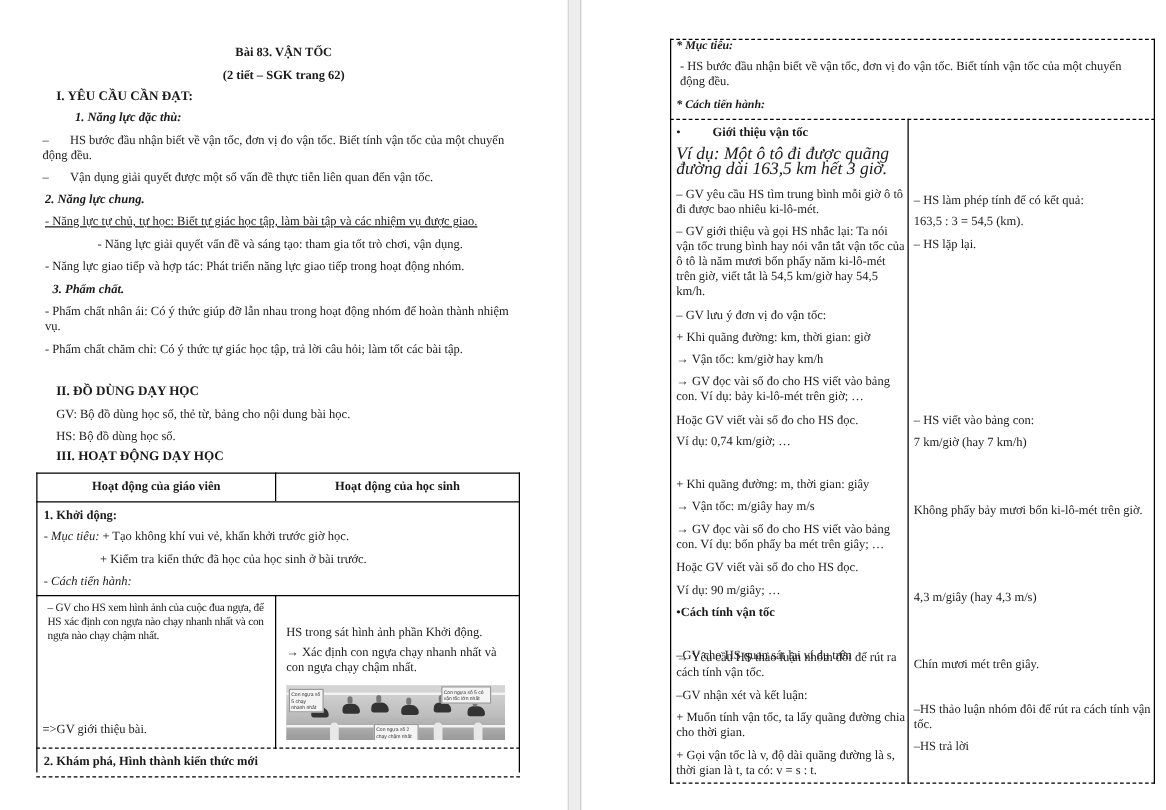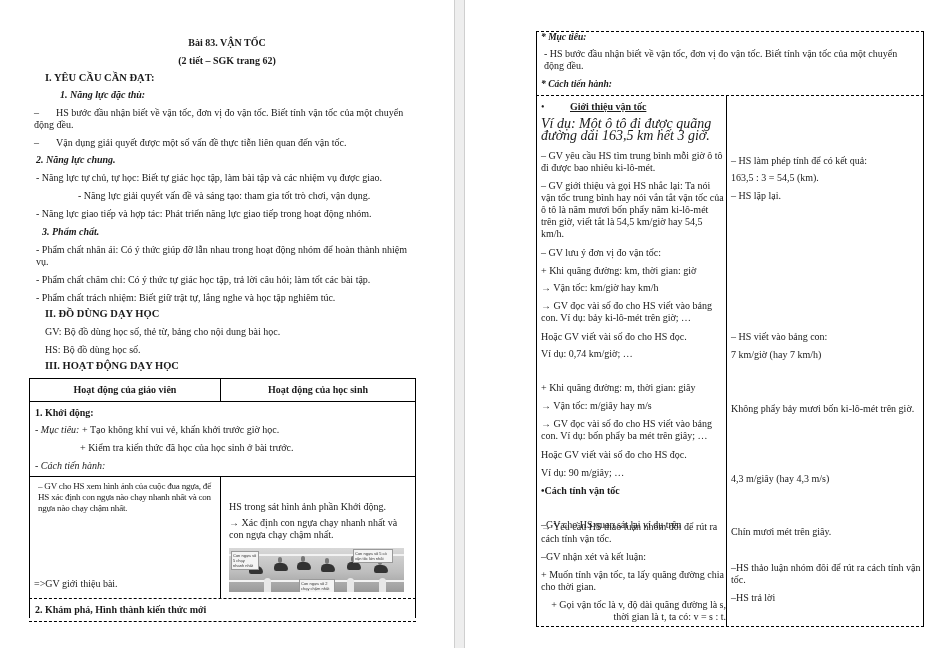--- a/index.html
+++ b/index.html
@@ -39,29 +39,28 @@
   <div class="abs h1" style="left:45px;top:72px;">I. YÊU CẦU CẦN ĐẠT:</div>
   <div class="abs b i" style="left:60px;top:89px;">1. Năng lực đặc thù:</div>
 
   <div class="abs" style="left:34px;top:107px;">–</div>
   <div class="abs" style="left:56px;top:107px;">HS bước đầu nhận biết về vận tốc, đơn vị đo vận tốc. Biết tính vận tốc của một chuyển</div>
   <div class="abs" style="left:34px;top:119px;">động đều.</div>
   <div class="abs" style="left:34px;top:137px;">–</div>
   <div class="abs" style="left:56px;top:137px;">Vận dụng giải quyết được một số vấn đề thực tiễn liên quan đến vận tốc.</div>
 
   <div class="abs b i" style="left:36px;top:154px;">2. Năng lực chung.</div>
-  <div class="abs" style="left:36px;top:172px;">- Năng lực tự chủ, tự học: Biết tự giác học tập, làm bài tập và các nhiệm vụ được giao.</div>
+  <div class="abs" style="left:36px;top:172px;text-decoration:underline;">- Năng lực tự chủ, tự học: Biết tự giác học tập, làm bài tập và các nhiệm vụ được giao.</div>
   <div class="abs" style="left:36px;top:190px;margin-left:42px;">- Năng lực giải quyết vấn đề và sáng tạo: tham gia tốt trò chơi, vận dụng.</div>
   <div class="abs" style="left:36px;top:208px;">- Năng lực giao tiếp và hợp tác: Phát triển năng lực giao tiếp trong hoạt động nhóm.</div>
 
   <div class="abs b i" style="left:42px;top:226px;">3. Phẩm chất.</div>
   <div class="abs" style="left:36px;top:244px;">- Phẩm chất nhân ái: Có ý thức giúp đỡ lẫn nhau trong hoạt động nhóm để hoàn thành nhiệm</div>
   <div class="abs" style="left:36px;top:256px;">vụ.</div>
   <div class="abs" style="left:36px;top:274px;">- Phẩm chất chăm chỉ: Có ý thức tự giác học tập, trả lời câu hỏi; làm tốt các bài tập.</div>
-  <div class="abs" style="left:36px;top:292px;">- Phẩm chất trách nhiệm: Biết giữ trật tự, lắng nghe và học tập nghiêm túc.</div>
 
   <div class="abs h1" style="left:45px;top:308px;">II. ĐỒ DÙNG DẠY HỌC</div>
   <div class="abs" style="left:45px;top:326px;">GV: Bộ đồ dùng học số, thẻ từ, bảng cho nội dung bài học.</div>
   <div class="abs" style="left:45px;top:344px;">HS: Bộ đồ dùng học số.</div>
   <div class="abs h1" style="left:45px;top:360px;">III. HOẠT ĐỘNG DẠY HỌC</div>
 
   <div class="solid" style="left:29px;top:378px;width:387px;height:1px;"></div>
   <div class="solid" style="left:29px;top:378px;width:1px;height:240px;"></div>
   <div class="solid" style="left:415px;top:378px;width:1px;height:240px;"></div>
   <div class="solid" style="left:220px;top:378px;width:1px;height:23px;"></div>
@@ -112,41 +111,41 @@
   <div class="solid" style="left:457px;top:31px;width:1px;height:596px;"></div>
   <div class="dash-h" style="left:70px;top:95px;width:388px;"></div>
   <div class="solid" style="left:260px;top:95px;width:1px;height:532px;"></div>
   <div class="dash-h" style="left:70px;top:626px;width:388px;"></div>
 
   <div class="abs b i" style="left:75px;top:31px;font-size:9.5px;">* Mục tiêu:</div>
   <div class="abs wrap" style="left:78px;top:48px;width:375px;">- HS bước đầu nhận biết về vận tốc, đơn vị đo vận tốc. Biết tính vận tốc của một chuyển động đều.</div>
   <div class="abs b i" style="left:75px;top:78px;font-size:9.5px;">* Cách tiến hành:</div>
 
   <div class="abs" style="left:75px;top:101px;">•</div>
-  <div class="abs b" style="left:104px;top:101px;text-decoration:underline;">Giới thiệu vận tốc</div>
+  <div class="abs b" style="left:104px;top:101px;">Giới thiệu vận tốc</div>
   <div class="abs wrap i" style="left:75px;top:118px;width:180px;font-size:14px;">Ví dụ: Một ô tô đi được quãng đường dài 163,5 km hết 3 giờ.</div>
   <div class="abs wrap" style="left:75px;top:150px;width:183px;">– GV yêu cầu HS tìm trung bình mỗi giờ ô tô đi được bao nhiêu ki-lô-mét.</div>
   <div class="abs wrap" style="left:75px;top:180px;width:183px;">– GV giới thiệu và gọi HS nhắc lại: Ta nói vận tốc trung bình hay nói vắn tắt vận tốc của ô tô là năm mươi bốn phẩy năm ki-lô-mét trên giờ, viết tắt là 54,5 km/giờ hay 54,5 km/h.</div>
   <div class="abs" style="left:75px;top:247px;">– GV lưu ý đơn vị đo vận tốc:</div>
   <div class="abs" style="left:75px;top:265px;">+ Khi quãng đường: km, thời gian: giờ</div>
   <div class="abs" style="left:75px;top:282px;">→ Vận tốc: km/giờ hay km/h</div>
   <div class="abs wrap" style="left:75px;top:300px;width:183px;">→ GV đọc vài số đo cho HS viết vào bảng con. Ví dụ: bảy ki-lô-mét trên giờ; …</div>
   <div class="abs" style="left:75px;top:331px;">Hoặc GV viết vài số đo cho HS đọc.</div>
   <div class="abs" style="left:75px;top:348px;">Ví dụ: 0,74 km/giờ; …</div>
   <div class="abs" style="left:75px;top:382px;">+ Khi quãng đường: m, thời gian: giây</div>
   <div class="abs" style="left:75px;top:400px;">→ Vận tốc: m/giây hay m/s</div>
   <div class="abs wrap" style="left:75px;top:418px;width:183px;">→ GV đọc vài số đo cho HS viết vào bảng con. Ví dụ: bốn phẩy ba mét trên giây; …</div>
   <div class="abs" style="left:75px;top:449px;">Hoặc GV viết vài số đo cho HS đọc.</div>
   <div class="abs" style="left:75px;top:467px;">Ví dụ: 90 m/giây; …</div>
   <div class="abs b" style="left:75px;top:485px;">•Cách tính vận tốc</div>
   <div class="abs" style="left:75px;top:503px;margin-top:16px;">–GV cho HS quan sát lại ví dụ trên</div>
   <div class="abs wrap" style="left:75px;top:521px;width:183px;">→ Yêu cầu HS thảo luận nhóm đôi để rút ra cách tính vận tốc.</div>
   <div class="abs" style="left:75px;top:551px;">–GV nhận xét và kết luận:</div>
   <div class="abs wrap" style="left:75px;top:569px;width:183px;">+ Muốn tính vận tốc, ta lấy quãng đường chia cho thời gian.</div>
-  <div class="abs wrap" style="left:75px;top:599px;width:185px;text-align:right;">+ Gọi vận tốc là v, độ dài quãng đường là s, thời gian là t, ta có: v = s : t.</div>
+  <div class="abs wrap" style="left:75px;top:599px;width:185px;">+ Gọi vận tốc là v, độ dài quãng đường là s, thời gian là t, ta có: v = s : t.</div>
 
   <div class="abs" style="left:265px;top:155px;">– HS làm phép tính để có kết quả:</div>
   <div class="abs" style="left:265px;top:172px;">163,5 : 3 = 54,5 (km).</div>
   <div class="abs" style="left:265px;top:190px;">– HS lặp lại.</div>
   <div class="abs" style="left:265px;top:331px;">– HS viết vào bảng con:</div>
   <div class="abs" style="left:265px;top:349px;">7 km/giờ (hay 7 km/h)</div>
   <div class="abs" style="left:265px;top:403px;">Không phẩy bảy mươi bốn ki-lô-mét trên giờ.</div>
   <div class="abs" style="left:265px;top:473px;">4,3 m/giây (hay 4,3 m/s)</div>
   <div class="abs" style="left:265px;top:526px;">Chín mươi mét trên giây.</div>
   <div class="abs wrap" style="left:265px;top:562px;width:190px;">–HS thảo luận nhóm đôi để rút ra cách tính vận tốc.</div>

